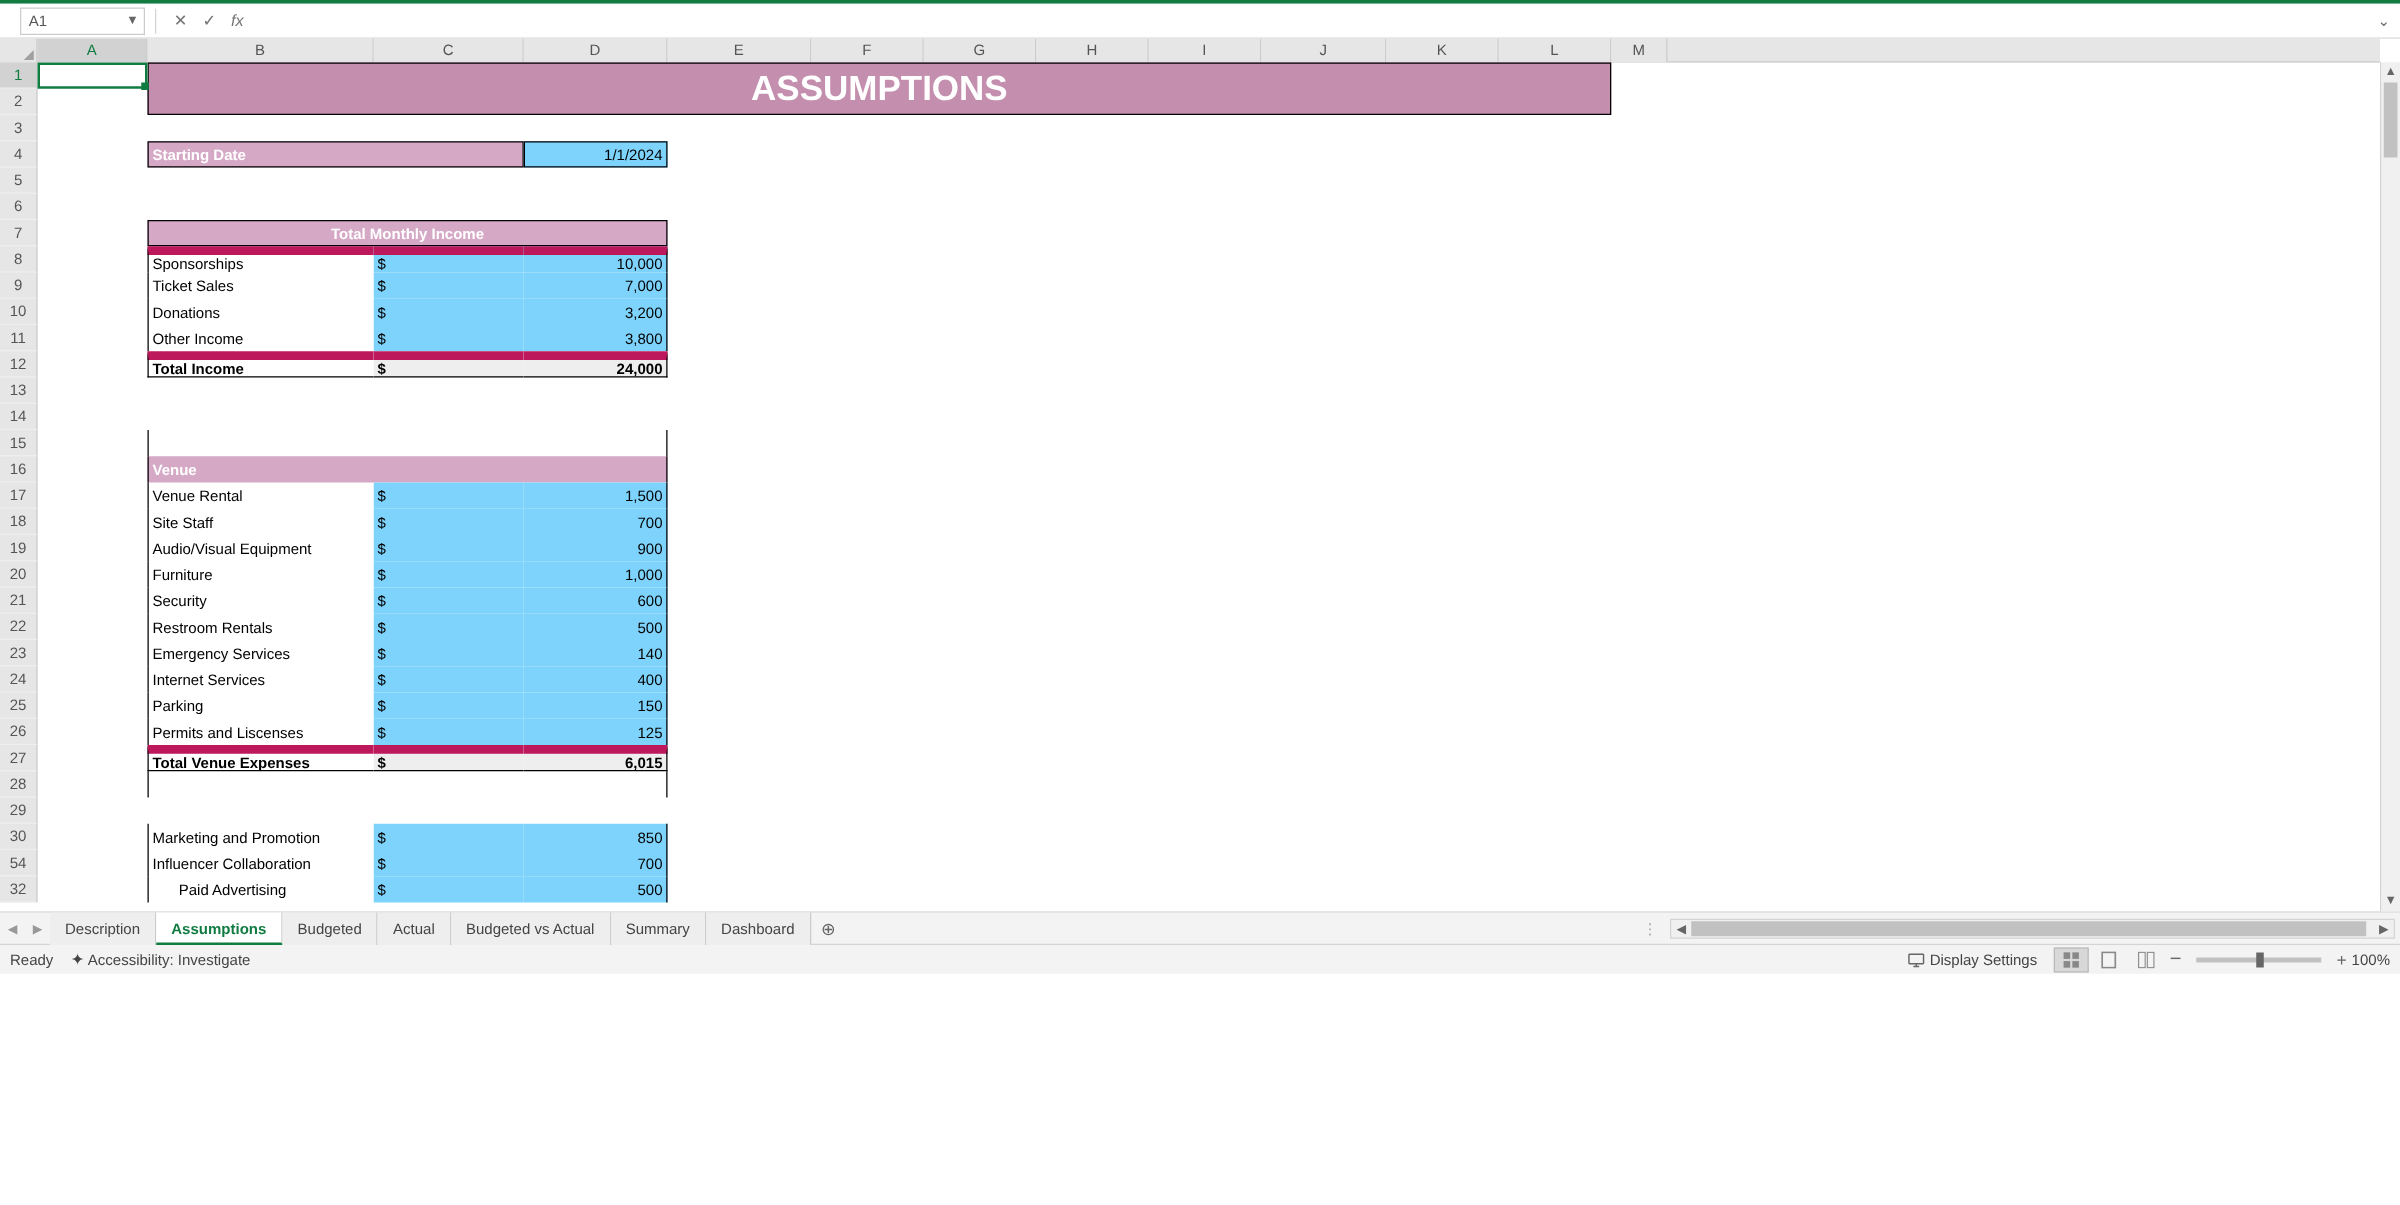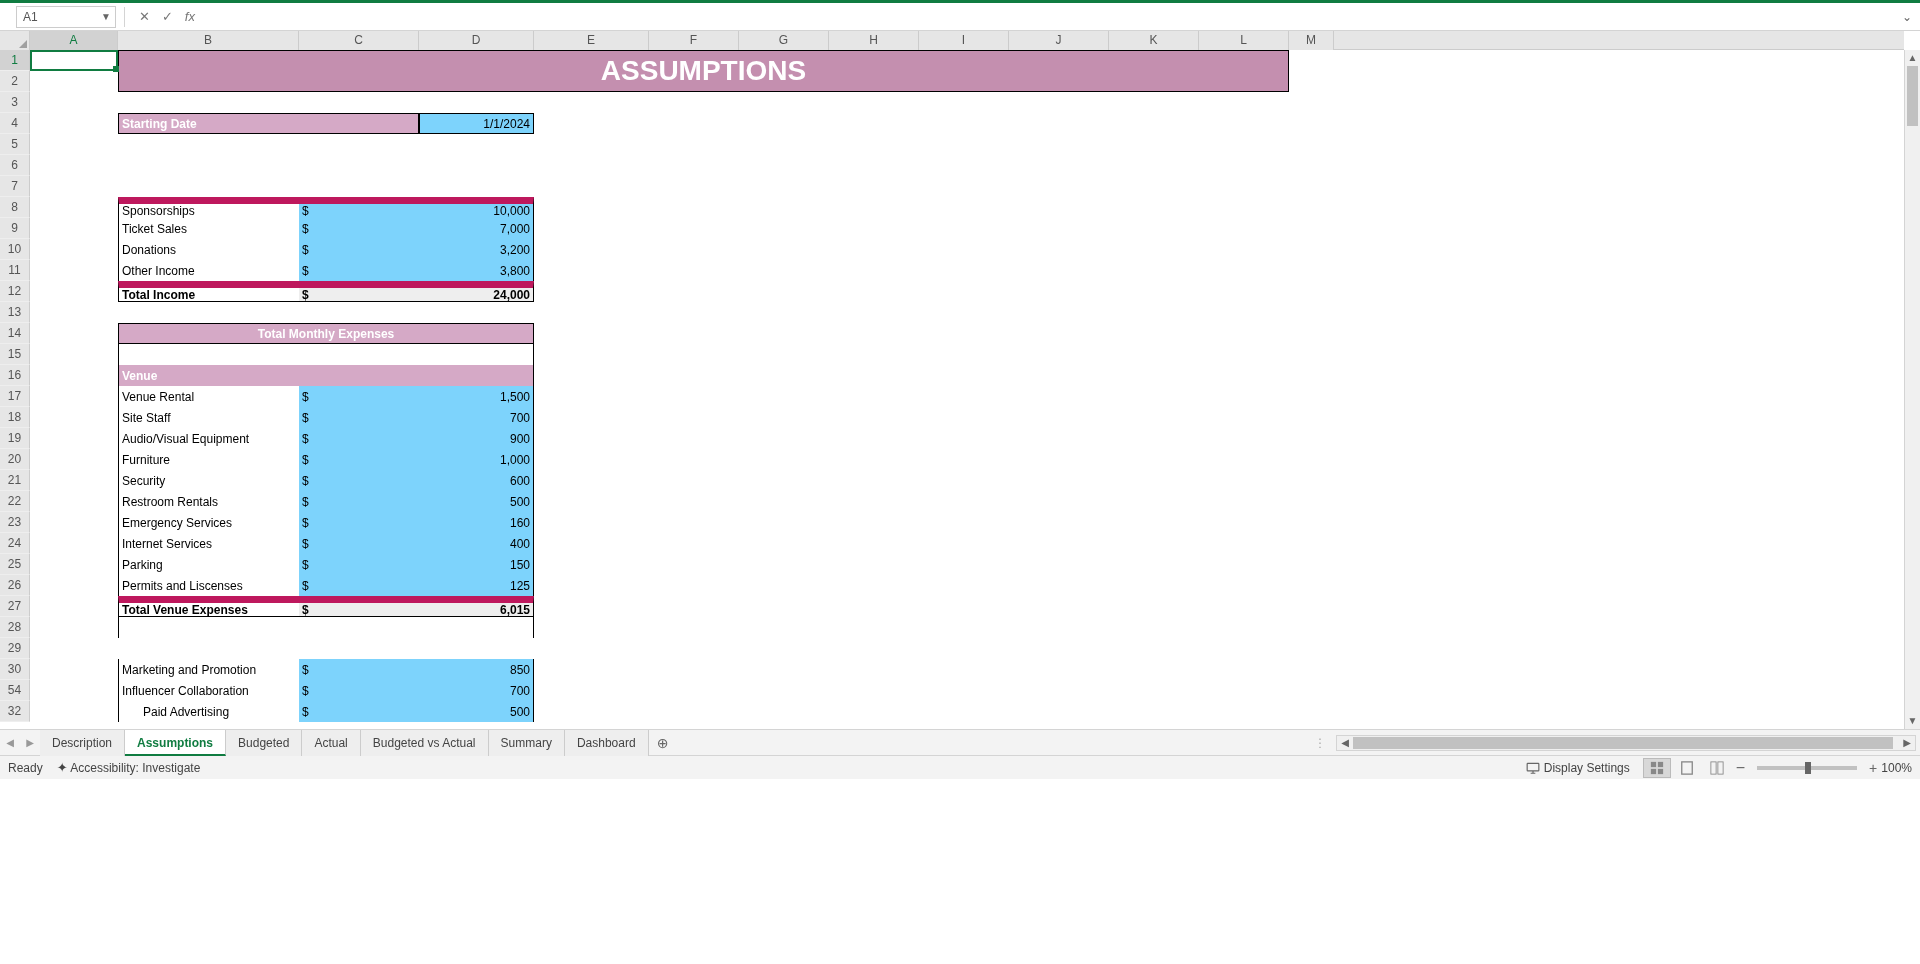--- a/index.html
+++ b/index.html
@@ -139,36 +139,36 @@
       <div class="rh">28</div>
       <div class="rh">29</div>
       <div class="rh">30</div>
       <div class="rh">54</div>
       <div class="rh">32</div>
     </div>
   <div class="cells" id="cells">
       <div class="cell band-pink white big" style="left: 88px; top: 0px; width: 1171px; height: 42px;">ASSUMPTIONS</div>
       <div class="cell band-pink2 white bold bthin" style="left: 88px; top: 63px; width: 301px;">Starting Date</div>
       <div class="cell band-peach tr bthin" style="left: 389px; top: 63px; width: 115px;">1/1/2024</div>
+      <div class="cell band-pink2 white bold bthin" style="left: 88px; top: 126px; width: 416px; justify-content: center;">Total Monthly Income</div>
       <div class="cell tl bl bt" style="left: 88px; top: 147px; width: 181px;">Sponsorships</div>
       <div class="cell band-peach tl bt" style="left: 269px; top: 147px; width: 120px;">$</div>
       <div class="cell band-peach tr br bt" style="left: 389px; top: 147px; width: 115px;">10,000</div>
       <div class="cell tl bl" style="left: 88px; top: 168px; width: 181px;">Ticket Sales</div>
       <div class="cell band-peach tl" style="left: 269px; top: 168px; width: 120px;">$</div>
       <div class="cell band-peach tr br" style="left: 389px; top: 168px; width: 115px;">7,000</div>
       <div class="cell tl bl" style="left: 88px; top: 189px; width: 181px;">Donations</div>
       <div class="cell band-peach tl" style="left: 269px; top: 189px; width: 120px;">$</div>
       <div class="cell band-peach tr br" style="left: 389px; top: 189px; width: 115px;">3,200</div>
       <div class="cell tl bl" style="left: 88px; top: 210px; width: 181px;">Other Income</div>
       <div class="cell band-peach tl" style="left: 269px; top: 210px; width: 120px;">$</div>
       <div class="cell band-peach tr br" style="left: 389px; top: 210px; width: 115px;">3,800</div>
       <div class="cell bold tl bl bt bb" style="left: 88px; top: 231px; width: 181px;">Total Income</div>
       <div class="cell bold tl bt bb" style="left: 269px; top: 231px; width: 120px; background: rgb(238, 238, 238);">$</div>
       <div class="cell bold tr br bt bb" style="left: 389px; top: 231px; width: 115px; background: rgb(238, 238, 238);">24,000</div>
-      <div class="cell band-pink2 white bold bthin" style="left: 88px; top: 273px; width: 416px; justify-content: center;">Total Monthly Expenses</div>
       <div class="cell bl br" style="left: 88px; top: 294px; width: 416px;"></div>
       <div class="cell band-pink2 white bold bl br" style="left: 88px; top: 315px; width: 416px;">Venue</div>
       <div class="cell tl bl" style="left: 88px; top: 336px; width: 181px;">Venue Rental</div>
       <div class="cell band-peach tl" style="left: 269px; top: 336px; width: 120px;">$</div>
       <div class="cell band-peach tr br" style="left: 389px; top: 336px; width: 115px;">1,500</div>
       <div class="cell tl bl" style="left: 88px; top: 357px; width: 181px;">Site Staff</div>
       <div class="cell band-peach tl" style="left: 269px; top: 357px; width: 120px;">$</div>
       <div class="cell band-peach tr br" style="left: 389px; top: 357px; width: 115px;">700</div>
       <div class="cell tl bl" style="left: 88px; top: 378px; width: 181px;">Audio/Visual Equipment</div>
       <div class="cell band-peach tl" style="left: 269px; top: 378px; width: 120px;">$</div>
@@ -177,21 +177,21 @@
       <div class="cell band-peach tl" style="left: 269px; top: 399px; width: 120px;">$</div>
       <div class="cell band-peach tr br" style="left: 389px; top: 399px; width: 115px;">1,000</div>
       <div class="cell tl bl" style="left: 88px; top: 420px; width: 158px;">Security</div>
       <div class="cell band-peach tl" style="left: 269px; top: 420px; width: 120px;">$</div>
       <div class="cell band-peach tr br" style="left: 389px; top: 420px; width: 115px;">600</div>
       <div class="cell tl bl" style="left: 88px; top: 441px; width: 181px;">Restroom Rentals</div>
       <div class="cell band-peach tl" style="left: 269px; top: 441px; width: 120px;">$</div>
       <div class="cell band-peach tr br" style="left: 389px; top: 441px; width: 115px;">500</div>
       <div class="cell tl bl" style="left: 88px; top: 462px; width: 181px;">Emergency Services</div>
       <div class="cell band-peach tl" style="left: 269px; top: 462px; width: 120px;">$</div>
-      <div class="cell band-peach tr br" style="left: 389px; top: 462px; width: 115px;">160</div>
+      <div class="cell band-peach tr br" style="left: 389px; top: 462px; width: 115px;">140</div>
       <div class="cell tl bl" style="left: 88px; top: 483px; width: 181px;">Internet Services</div>
       <div class="cell band-peach tl" style="left: 269px; top: 483px; width: 120px;">$</div>
       <div class="cell band-peach tr br" style="left: 389px; top: 483px; width: 115px;">400</div>
       <div class="cell tl bl" style="left: 88px; top: 504px; width: 181px;">Parking</div>
       <div class="cell band-peach tl" style="left: 269px; top: 504px; width: 120px;">$</div>
       <div class="cell band-peach tr br" style="left: 389px; top: 504px; width: 115px;">150</div>
       <div class="cell tl bl" style="left: 88px; top: 525px; width: 181px;">Permits and Liscenses</div>
       <div class="cell band-peach tl" style="left: 269px; top: 525px; width: 120px;">$</div>
       <div class="cell band-peach tr br" style="left: 389px; top: 525px; width: 115px;">125</div>
       <div class="cell bold tl bl bt bb" style="left: 88px; top: 546px; width: 181px;">Total Venue Expenses</div>

